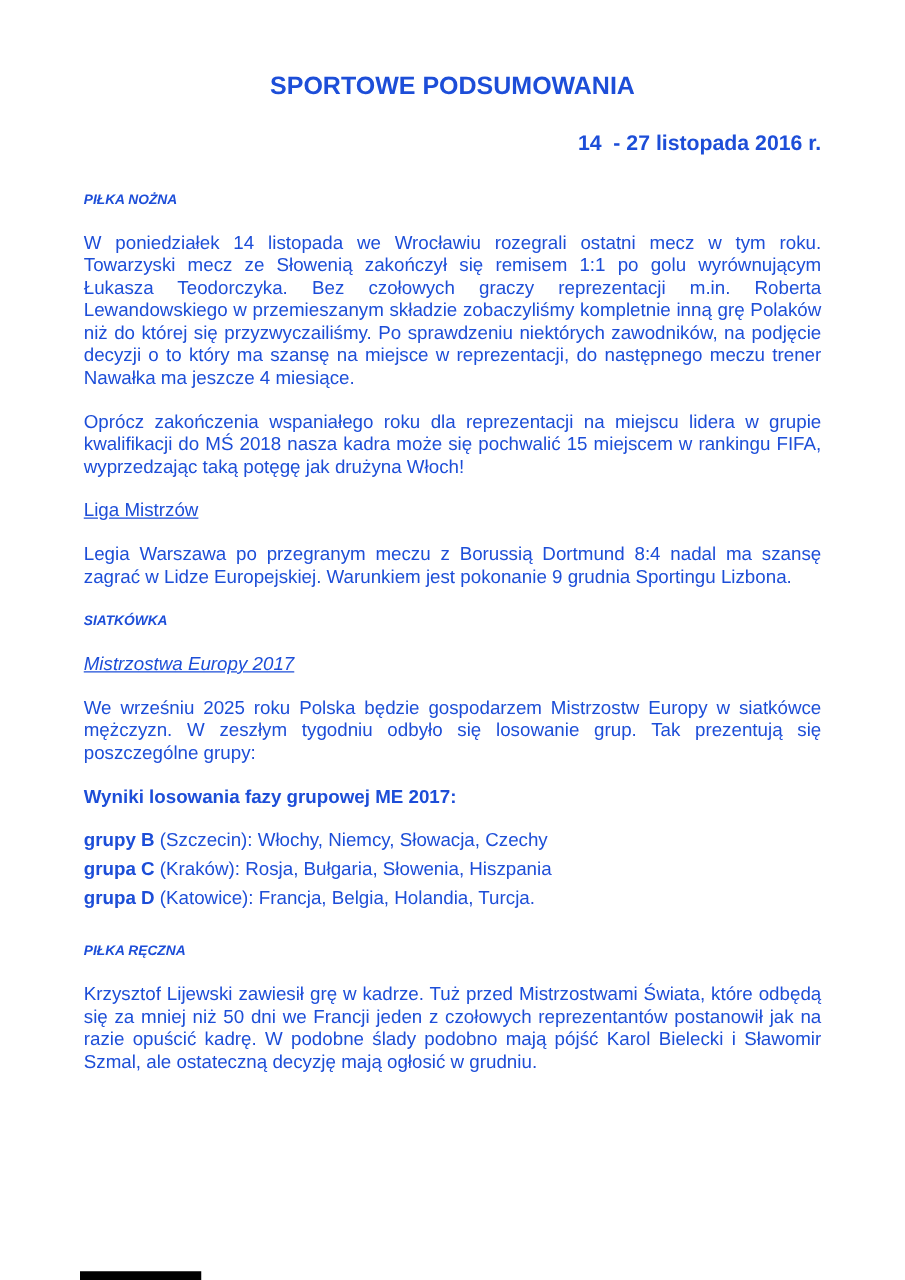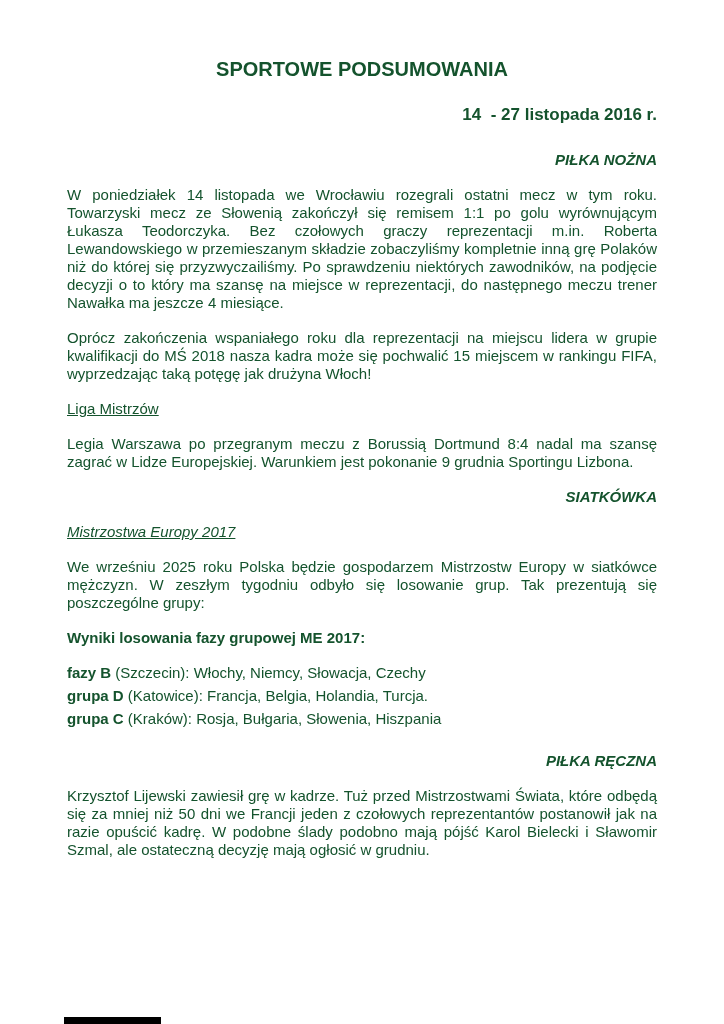--- a/index.html
+++ b/index.html
@@ -11,44 +11,43 @@
     position: relative;
     width: 724px;
     height: 1024px;
     margin: 0 auto;
     background: #ffffff;
     box-sizing: border-box;
     padding: 58px 67px 0 67px;
     font-family: "Liberation Sans", "DejaVu Sans", sans-serif;
     font-size: 15px;
     line-height: 18px;
-    color: #14532d;
+    color: #1d4ed8;
     overflow: hidden;
   }
   .doc-title {
     font-size: 20px;
     line-height: 23px;
     font-weight: bold;
     text-align: center;
     margin: 0 0 24px 0;
   }
   .doc-subtitle {
     font-size: 17px;
     line-height: 20px;
     font-weight: bold;
     text-align: right;
     margin: 0 0 26px 0;
   }
   .section-heading {
-    font-size: 15px;
+    font-size: 11px;
     line-height: 18px;
     font-weight: bold;
     font-style: italic;
     margin: 0 0 17px 0;
-    text-align: right;
   }
   .section-heading.gap-top {
     margin-top: 4px;
   }
   .section-heading.gap-top-lg {
     margin-top: 24px;
   }
   p.body-para {
     margin: 0 0 17px 0;
     text-align: justify;
@@ -95,23 +94,23 @@
   <p class="body-para">Oprócz zakończenia wspaniałego roku dla reprezentacji na miejscu lidera w grupie kwalifikacji do MŚ 2018 nasza kadra może się pochwalić 15 miejscem w rankingu FIFA, wyprzedzając taką potęgę jak drużyna Włoch!</p>
   <p class="sub-underline">Liga Mistrzów</p>
   <p class="body-para">Legia Warszawa po przegranym meczu z Borussią Dortmund 8:4 nadal ma szansę zagrać w Lidze Europejskiej. Warunkiem jest pokonanie 9 grudnia Sportingu Lizbona.</p>
 
   <h3 class="section-heading gap-top">SIATKÓWKA</h3>
   <p class="sub-underline italic">Mistrzostwa Europy 2017</p>
   <p class="body-para">We wrześniu 2025 roku Polska będzie gospodarzem Mistrzostw Europy w siatkówce mężczyzn. W zeszłym tygodniu odbyło się losowanie grup. Tak prezentują się poszczególne grupy:</p>
   <p class="bold-line">Wyniki losowania fazy grupowej ME 2017:</p>
 
   <div class="groups-block">
-    <p class="group-line"><span class="b">fazy B</span><span> (Szczecin): Włochy, Niemcy, Słowacja, Czechy</span></p>
+    <p class="group-line"><span class="b">grupy B</span><span> (Szczecin): Włochy, Niemcy, Słowacja, Czechy</span></p>
+    <p class="group-line"><span class="b">grupa C</span><span> (Kraków): Rosja, Bułgaria, Słowenia, Hiszpania</span></p>
     <p class="group-line"><span class="b">grupa D</span><span> (Katowice): Francja, Belgia, Holandia, Turcja.</span></p>
-    <p class="group-line"><span class="b">grupa C</span><span> (Kraków): Rosja, Bułgaria, Słowenia, Hiszpania</span></p>
   </div>
 
   <h3 class="section-heading gap-top-lg">PIŁKA RĘCZNA</h3>
   <p class="body-para">Krzysztof Lijewski zawiesił grę w kadrze. Tuż przed Mistrzostwami Świata, które odbędą się za mniej niż 50 dni we Francji jeden z czołowych reprezentantów postanowił jak na razie opuścić kadrę. W podobne ślady podobno mają pójść Karol Bielecki i Sławomir Szmal, ale ostateczną decyzję mają ogłosić w grudniu.</p>
 
   <div class="footer-bar"></div>
 
 </div>
 
 </body></html>

